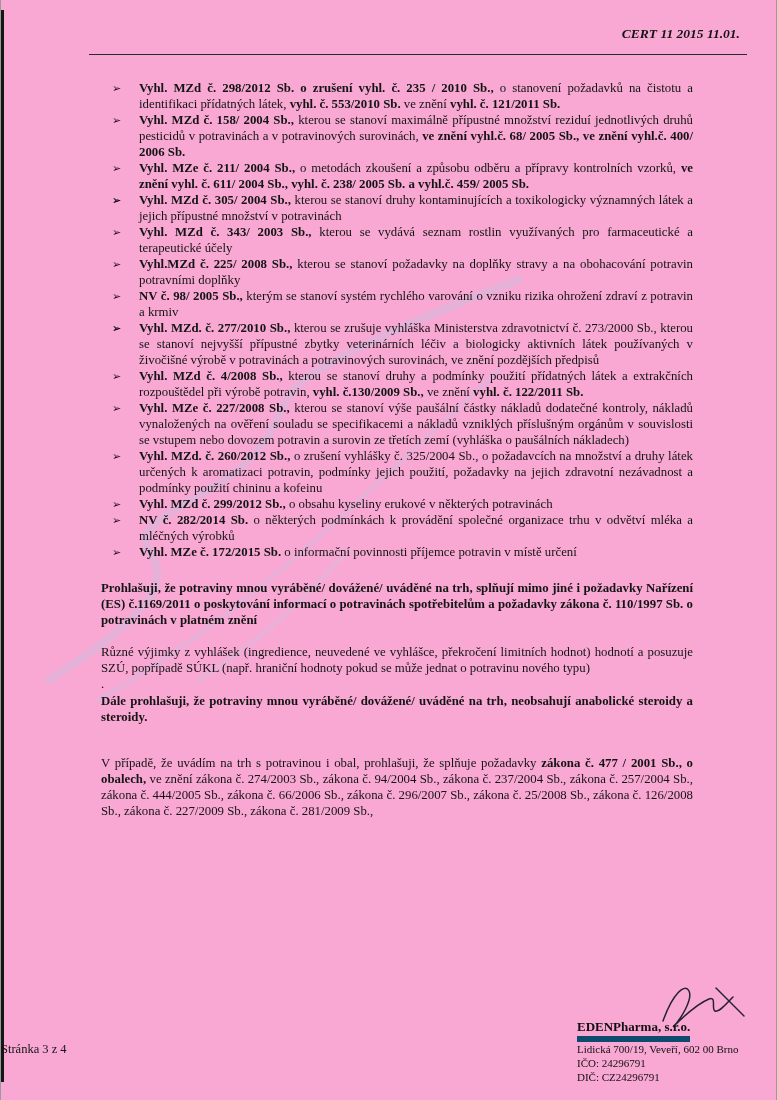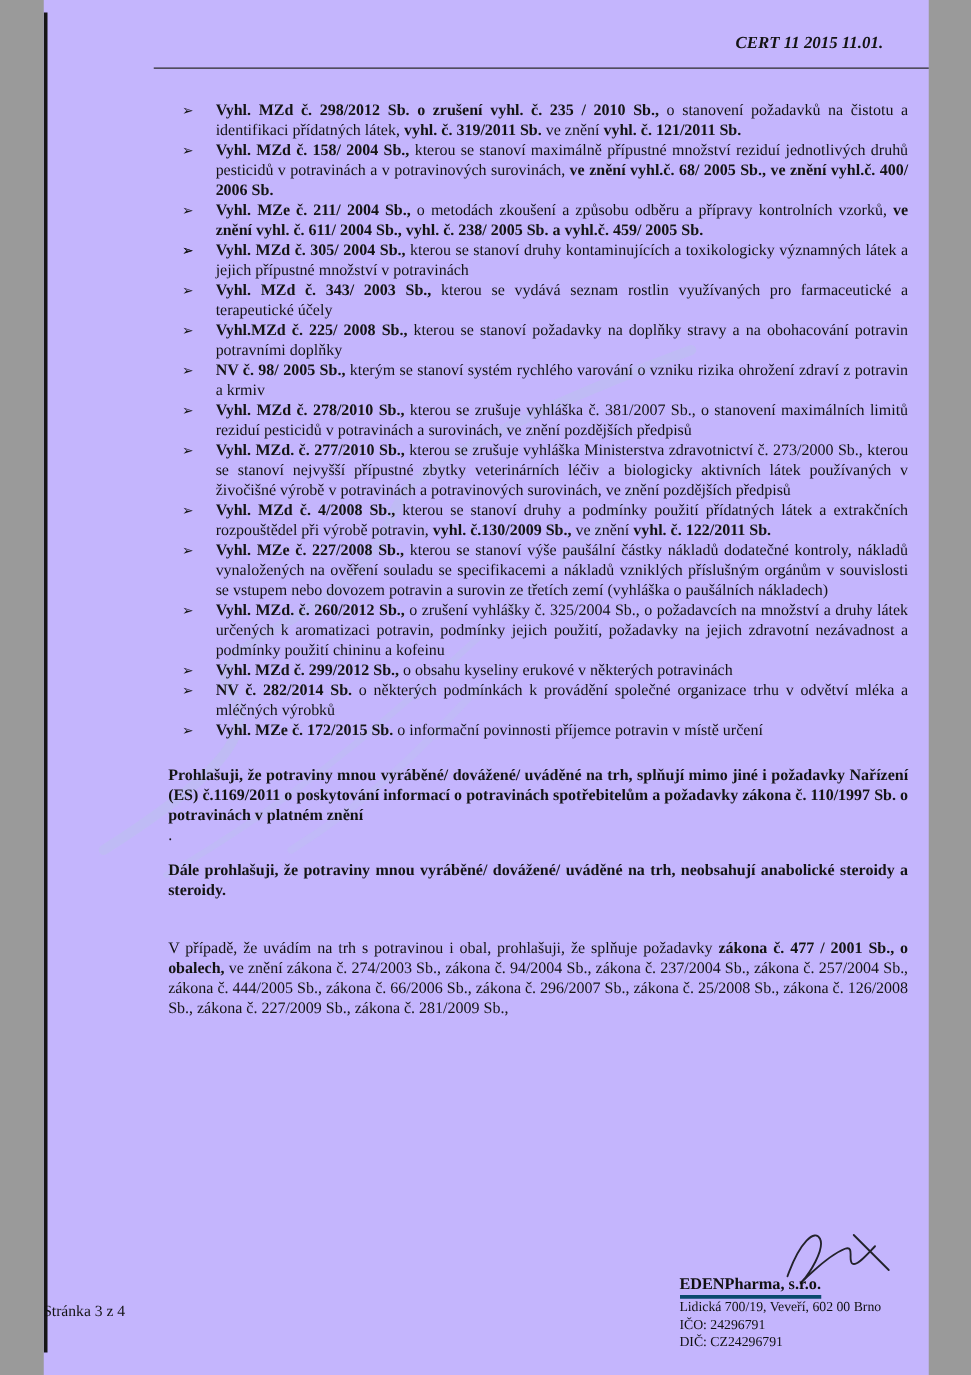--- a/index.html
+++ b/index.html
@@ -1,35 +1,35 @@
 <!DOCTYPE html>
 <html><head>
 <meta charset="utf-8">
 <style>
   html,body{margin:0;padding:0;}
   body{background:#9a9a9a;}
-  .page{width:708px;height:1100px;background:#c4b5fd;position:relative;overflow:hidden;
+  .page{width:775px;height:1100px;background:#f9a8d4;position:relative;overflow:hidden;
         font-family:"Liberation Serif",serif;color:#141414;margin:0 auto;}
   .scan-edge{position:absolute;left:0;top:10px;width:3px;height:1072px;background:#161616;}
   .header-code{position:absolute;top:26px;right:36px;font-size:13.5px;font-weight:bold;font-style:italic;}
   .header-rule{position:absolute;top:54px;left:88px;width:658px;border-top:1.6px solid #2b2b2b;height:0;}
   .content{position:absolute;left:100px;top:80px;width:592px;font-size:12.8px;line-height:16px;text-align:justify;}
   .reg-list{margin:0;padding:0;list-style:none;}
   .reg-list li{position:relative;padding-left:38px;}
   .bullet{position:absolute;left:11px;top:1px;font-family:"DejaVu Sans",sans-serif;font-size:11px;}
   .b{font-weight:bold;}
   .para{margin:0;}
   .p1{margin-top:20px;font-weight:bold;}
   .p2{margin-top:16px;}
   .pdot{margin:0;}
-  .p3{margin-top:12px;font-weight:bold;}
+  .p3{margin-top:1px;font-weight:bold;}
   .p4{margin-top:30px;}
   .page-number{position:absolute;top:1042px;left:0;width:100%;text-align:left;font-size:12.5px;}
   .company-block{position:absolute;top:1019px;right:7px;width:192px;font-size:11px;line-height:1.28;color:#101010;}
-  .company-name{font-size:13px;font-weight:bold;border-bottom:3px solid #0c4a6e;display:inline-block;}
+  .company-name{font-size:13px;font-weight:bold;border-bottom:6px solid #0c4a6e;display:inline-block;}
   .signature{position:absolute;top:980px;right:26px;}
   .watermark{position:absolute;left:18px;top:250px;opacity:.6;pointer-events:none;}
 </style>
 </head>
 <body>
 
 <div class="page">
 
   <div class="scan-edge"></div>
 
@@ -43,21 +43,21 @@
         <path d="M80 450 C220 370 330 260 480 120" stroke-width="5" opacity="0.4"></path>
         <path d="M180 430 C260 380 300 330 330 300" stroke-width="6" opacity="0.35"></path>
       </g>
     </svg>
   </div>
 
   <div class="content">
     <ul class="reg-list">
   <li>
     <span class="bullet">➢</span>
-    <span><span class="b">Vyhl. MZd č. 298/2012 Sb. o zrušení vyhl. č. 235 / 2010 Sb.,</span><span> o stanovení požadavků na čistotu a identifikaci přídatných látek, </span><span class="b">vyhl. č. 319/2011 Sb.</span><span> ve znění </span><span class="b">vyhl. č. 121/2011 Sb.</span></span>
+    <span><span class="b">Vyhl. MZd č. 298/2012 Sb. o zrušení vyhl. č. 235 / 2010 Sb.,</span><span> o stanovení požadavků na čistotu a identifikaci přídatných látek, </span><span class="b">vyhl. č. 553/2010 Sb.</span><span> ve znění </span><span class="b">vyhl. č. 121/2011 Sb.</span></span>
   </li>
 
   <li>
     <span class="bullet">➢</span>
     <span><span class="b">Vyhl. MZd č. 158/ 2004 Sb.,</span><span> kterou se stanoví maximálně přípustné množství reziduí jednotlivých druhů pesticidů v potravinách a v potravinových surovinách, </span><span class="b">ve znění vyhl.č. 68/ 2005 Sb., ve znění vyhl.č. 400/ 2006 Sb.</span></span>
   </li>
 
   <li>
     <span class="bullet">➢</span>
     <span><span class="b">Vyhl. MZe č. 211/ 2004 Sb.,</span><span> o metodách zkoušení a způsobu odběru a přípravy kontrolních vzorků, </span><span class="b">ve znění vyhl. č. 611/ 2004 Sb., vyhl. č. 238/ 2005 Sb. a vyhl.č. 459/ 2005 Sb.</span></span>
@@ -82,21 +82,20 @@
     <span><span class="b">Vyhl.MZd č. 225/ 2008 Sb.,</span><span> kterou se stanoví požadavky na doplňky stravy a na obohacování potravin potravními doplňky</span></span>
   </li>
 
   <li>
     <span class="bullet">➢</span>
     <span><span class="b">NV č. 98/ 2005 Sb.,</span><span> kterým se stanoví systém rychlého varování o vzniku rizika ohrožení zdraví z potravin a krmiv</span></span>
   </li>
 
   <li>
     <span class="bullet">➢</span>
-    <span><span class="b">Vyhl. MZd č. 278/2010 Sb.,</span><span> kterou se zrušuje vyhláška č. 381/2007 Sb., o stanovení maximálních limitů reziduí pesticidů v potravinách a surovinách, ve znění pozdějších předpisů</span></span>
   </li>
 
   <li>
     <span class="bullet">➢</span>
     <span><span class="b">Vyhl. MZd. č. 277/2010 Sb.,</span><span> kterou se zrušuje vyhláška Ministerstva zdravotnictví č. 273/2000 Sb., kterou se stanoví nejvyšší přípustné zbytky veterinárních léčiv a biologicky aktivních látek používaných v živočišné výrobě v potravinách a potravinových surovinách, ve znění pozdějších předpisů</span></span>
   </li>
 
   <li>
     <span class="bullet">➢</span>
     <span><span class="b">Vyhl. MZd č. 4/2008 Sb.,</span><span> kterou se stanoví druhy a podmínky použití přídatných látek a extrakčních rozpouštědel při výrobě potravin, </span><span class="b">vyhl. č.130/2009 Sb.,</span><span> ve znění </span><span class="b">vyhl. č. 122/2011 Sb.</span></span>
@@ -122,20 +121,21 @@
     <span><span class="b">NV č. 282/2014 Sb.</span><span> o některých podmínkách k provádění společné organizace trhu v odvětví mléka a mléčných výrobků</span></span>
   </li>
 
   <li>
     <span class="bullet">➢</span>
     <span><span class="b">Vyhl. MZe č. 172/2015 Sb.</span><span> o informační povinnosti příjemce potravin v místě určení</span></span>
   </li>
 </ul>
 
     <p class="para p1">Prohlašuji, že potraviny mnou vyráběné/ dovážené/ uváděné na trh, splňují mimo jiné i požadavky Nařízení (ES) č.1169/2011 o poskytování informací o potravinách spotřebitelům a požadavky zákona č. 110/1997 Sb. o potravinách v platném znění</p>
+    <p class="para p2">Různé výjimky z vyhlášek (ingredience, neuvedené ve vyhlášce, překročení limitních hodnot) hodnotí a posuzuje SZÚ, popřípadě SÚKL (např. hraniční hodnoty pokud se může jednat o potravinu nového typu)</p>
     <p class="para pdot">.</p>
     <p class="para p3">Dále prohlašuji, že potraviny mnou vyráběné/ dovážené/ uváděné na trh, neobsahují anabolické steroidy a steroidy.</p>
     <p class="para p4"><span>V případě, že uvádím na trh s potravinou i obal, prohlašuji, že splňuje požadavky </span><span class="b">zákona č. 477 / 2001 Sb., o obalech,</span><span> ve znění zákona č. 274/2003 Sb., zákona č. 94/2004 Sb., zákona č. 237/2004 Sb., zákona č. 257/2004 Sb., zákona č. 444/2005 Sb., zákona č. 66/2006 Sb., zákona č. 296/2007 Sb., zákona č. 25/2008 Sb., zákona č. 126/2008 Sb., zákona č. 227/2009 Sb., zákona č. 281/2009 Sb.,</span></p>
   </div>
 
   <div class="page-number">Stránka 3 z 4</div>
 
   <div class="signature">
     <svg width="92" height="52" viewBox="0 0 92 52">
       <g fill="none" stroke="#23232b" stroke-width="1.5" stroke-linecap="round">

